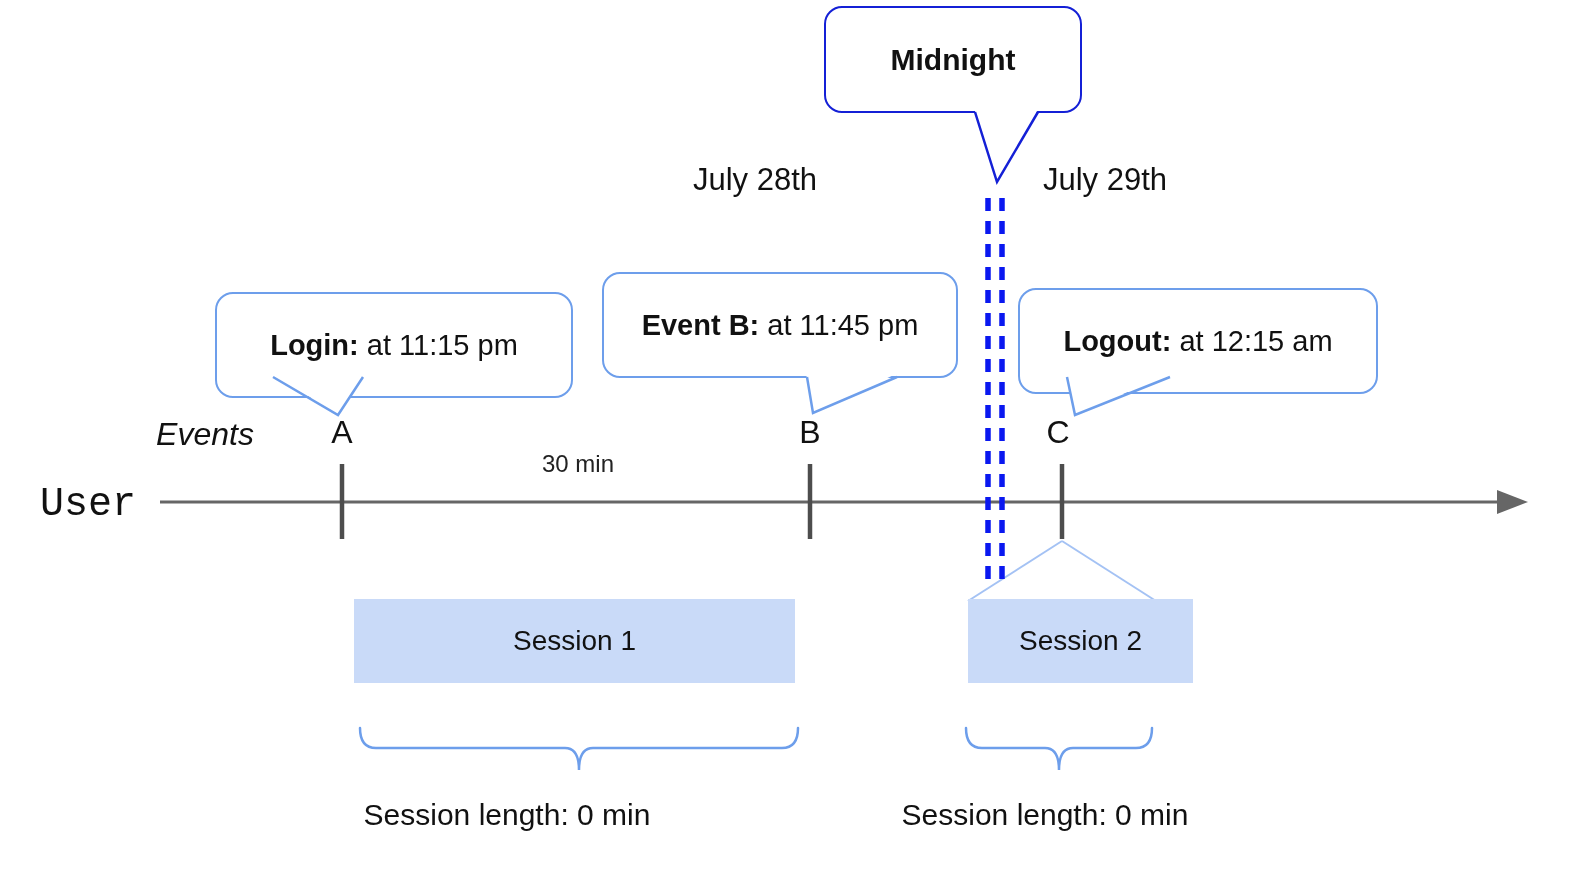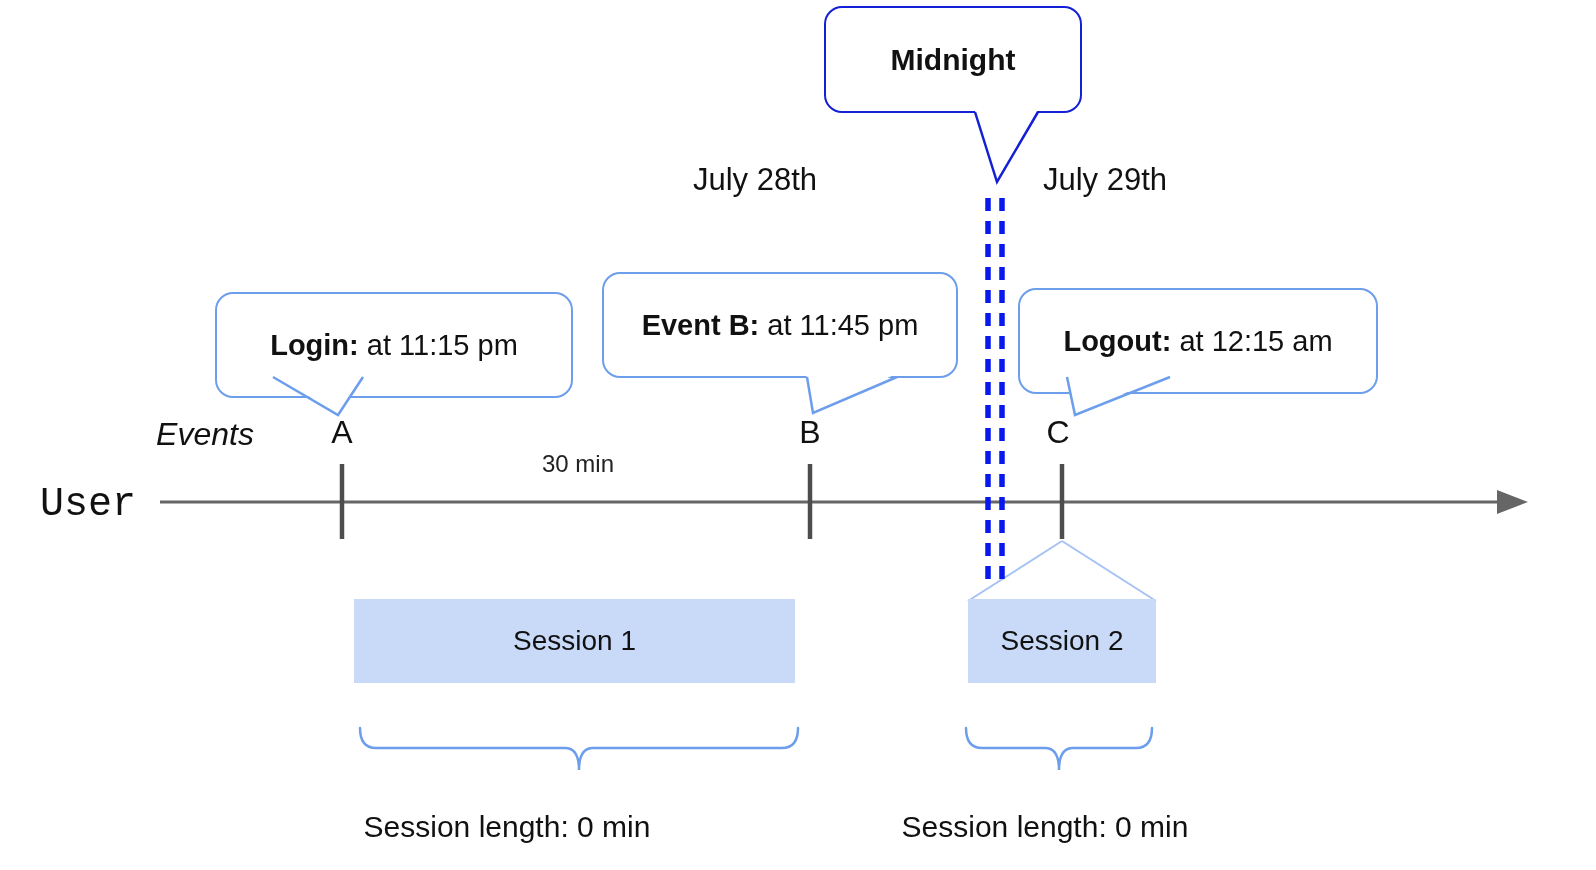--- a/index.html
+++ b/index.html
@@ -24,21 +24,21 @@
   #overlay{z-index:3;}
   #underlay{z-index:1;}
 
   
   .lbl{position:absolute;transform:translateX(-50%);white-space:nowrap;z-index:4;}
   .date-lbl{font-size:31px;}
   .marker-lbl{font-size:32px;}
   .axis-lbl{font-size:32px;}
   #user-label{font-size:40px;font-family:Liberation Mono, monospace;}
   #interval-label{font-size:24px;color:#222;}
-  .length-lbl{font-size:30px;margin-top:12px;}
+  .length-lbl{font-size:30px;}
 
   
   .session-box{
     position:absolute;box-sizing:border-box;background:var(--session-fill);
     display:flex;align-items:center;justify-content:center;
     font-size:28px;color:#111;z-index:2;
   }
 
   
   .tl-line{stroke:var(--timeline-gray);stroke-width:3;}
@@ -78,21 +78,21 @@
     <div class="bubble-text"><b>Event B:</b><span> at 11:45 pm</span></div>
   </div>
 
   <div class="bubble" style="left:1018px;top:272px;width:360px;height:106px;margin-top:16px;">
     <div class="bubble-text"><b>Logout:</b><span> at 12:15 am</span></div>
   </div>
 
   <div class="session-box" style="left:354px;top:599px;width:441px;height:84px;">
     <span>Session 1</span>
   </div>
-  <div class="session-box" style="left:968px;top:599px;width:188px;height:84px;">
+  <div class="session-box" style="left:968px;top:599px;width:225px;height:84px;">
     <span>Session 2</span>
   </div>
 
   <svg id="overlay" width="1596" height="870">
     <line class="dash" x1="988" y1="198" x2="988" y2="585"></line>
     <line class="dash" x1="1002" y1="198" x2="1002" y2="585"></line>
 
     <polygon class="tail-fill" points="974,108 997,182 1039,108"></polygon>
     <path class="tail-stroke dark" d="M 975,112 L 997,182 L 1038,112"></path>
 

